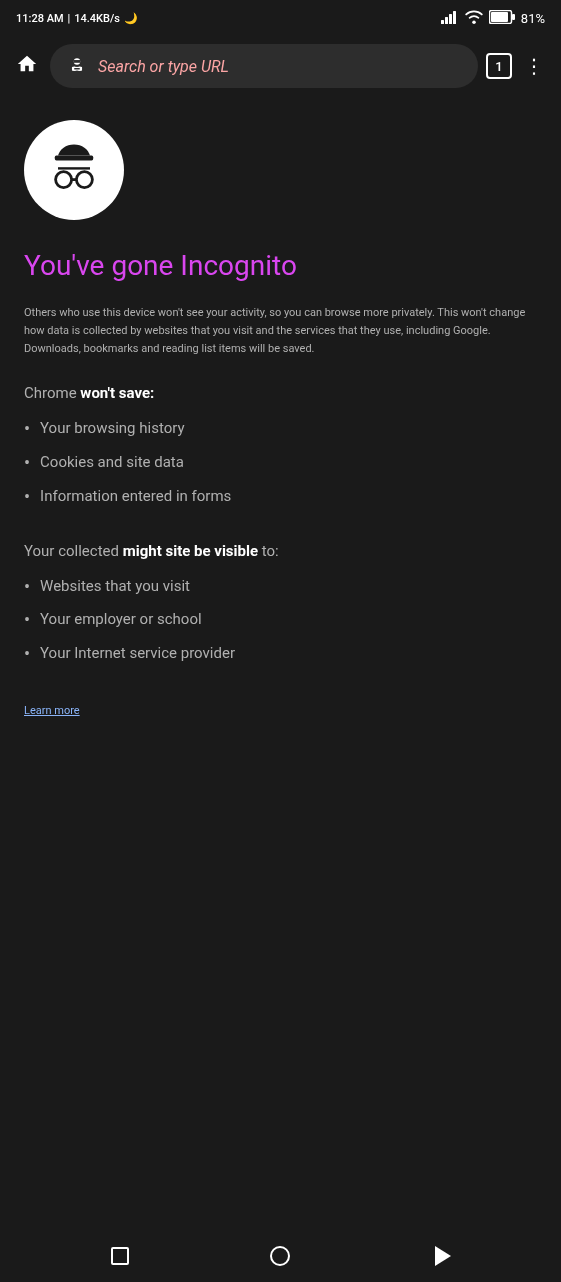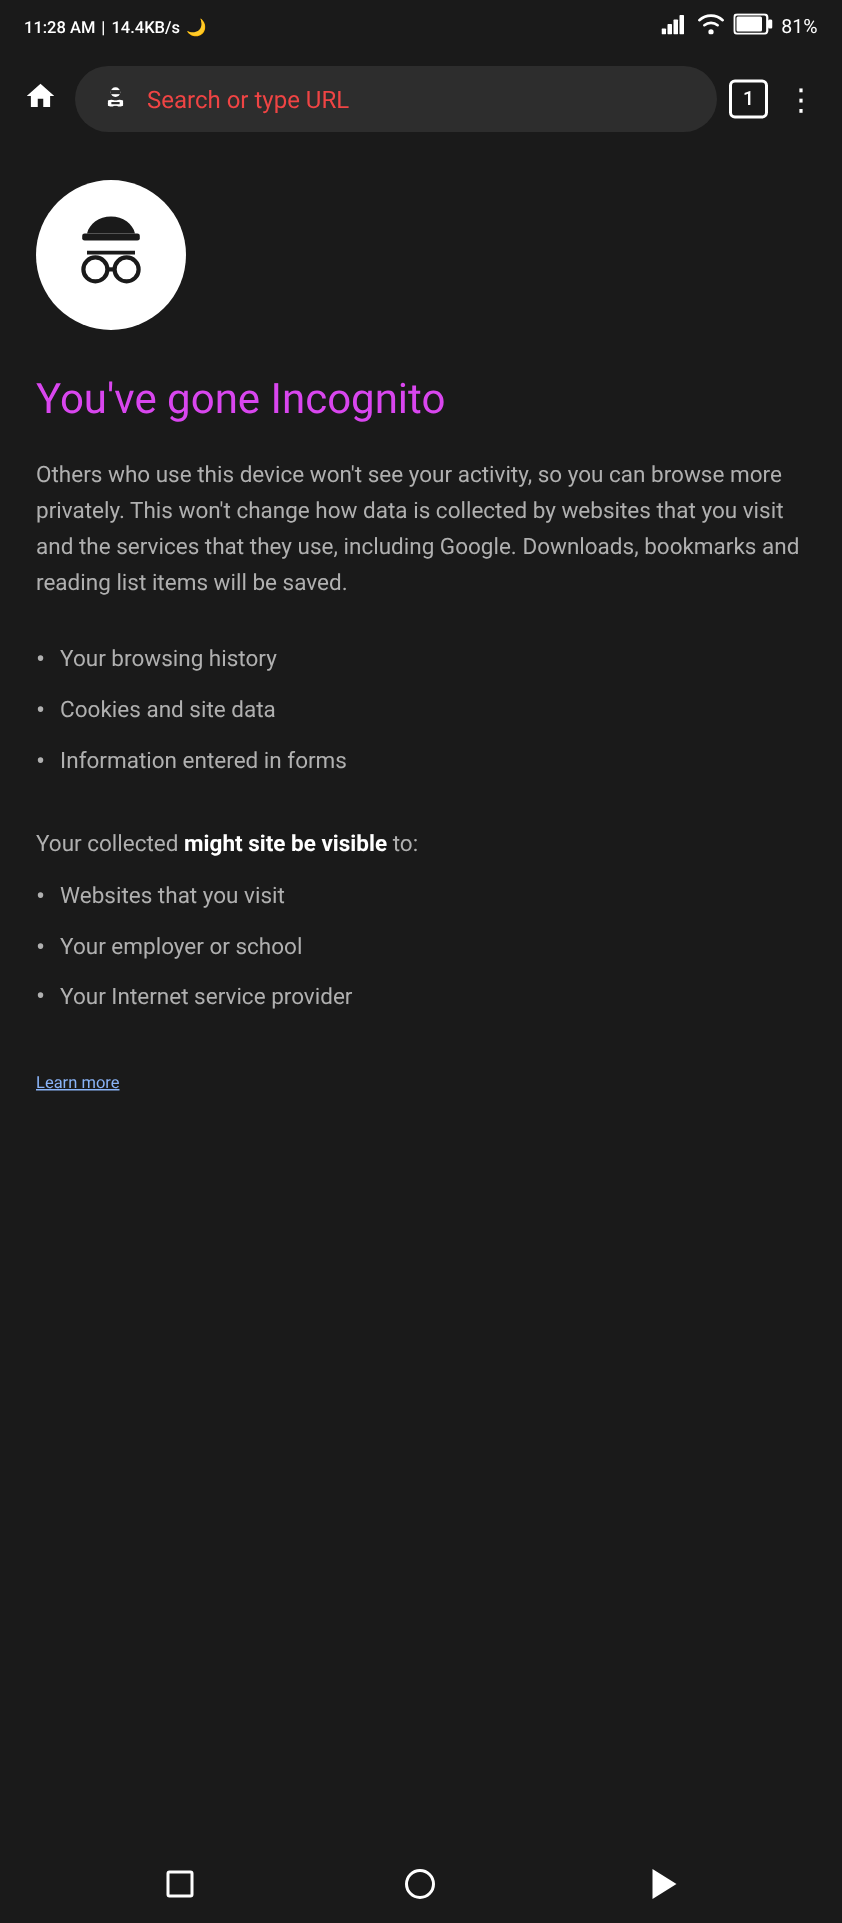--- a/index.html
+++ b/index.html
@@ -81,23 +81,24 @@
       height: 44px;
     }
 
     .incognito-small-icon {
       width: 22px;
       height: 22px;
       flex-shrink: 0;
     }
 
     .address-text {
-      color: #ef4444;
+      color: #fca5a5;
       font-size: 16px;
       flex: 1;
+      font-style: italic;
     }
 
     .tab-count {
       width: 26px;
       height: 26px;
       border: 2px solid #ffffff;
       border-radius: 4px;
       display: flex;
       align-items: center;
       justify-content: center;
@@ -141,21 +142,21 @@
 
     .page-title {
       font-size: 28px;
       font-weight: 400;
       color: #d946ef;
       margin-bottom: 20px;
       line-height: 1.3;
     }
 
     .description {
-      font-size: 15px;
+      font-size: 11px;
       color: #b0b0b0;
       line-height: 1.6;
       margin-bottom: 24px;
     }
 
     .section {
       margin-bottom: 24px;
     }
 
     .section-title {
@@ -335,20 +336,23 @@
     </div>
 
     
     <h1 class="page-title">You've gone Incognito</h1>
 
     
     <p class="description">Others who use this device won't see your activity, so you can browse more privately. This won't change how data is collected by websites that you visit and the services that they use, including Google. Downloads, bookmarks and reading list items will be saved.</p>
 
     
     <div class="section">
+      <p class="section-title">
+        <span>Chrome </span><strong>won't save:</strong>
+      </p>
       <ul class="bullet-list">
         <li>
             <span>Your browsing history</span>
           </li>
         <li>
             <span>Cookies and site data</span>
           </li>
         <li>
             <span>Information entered in forms</span>
           </li>

